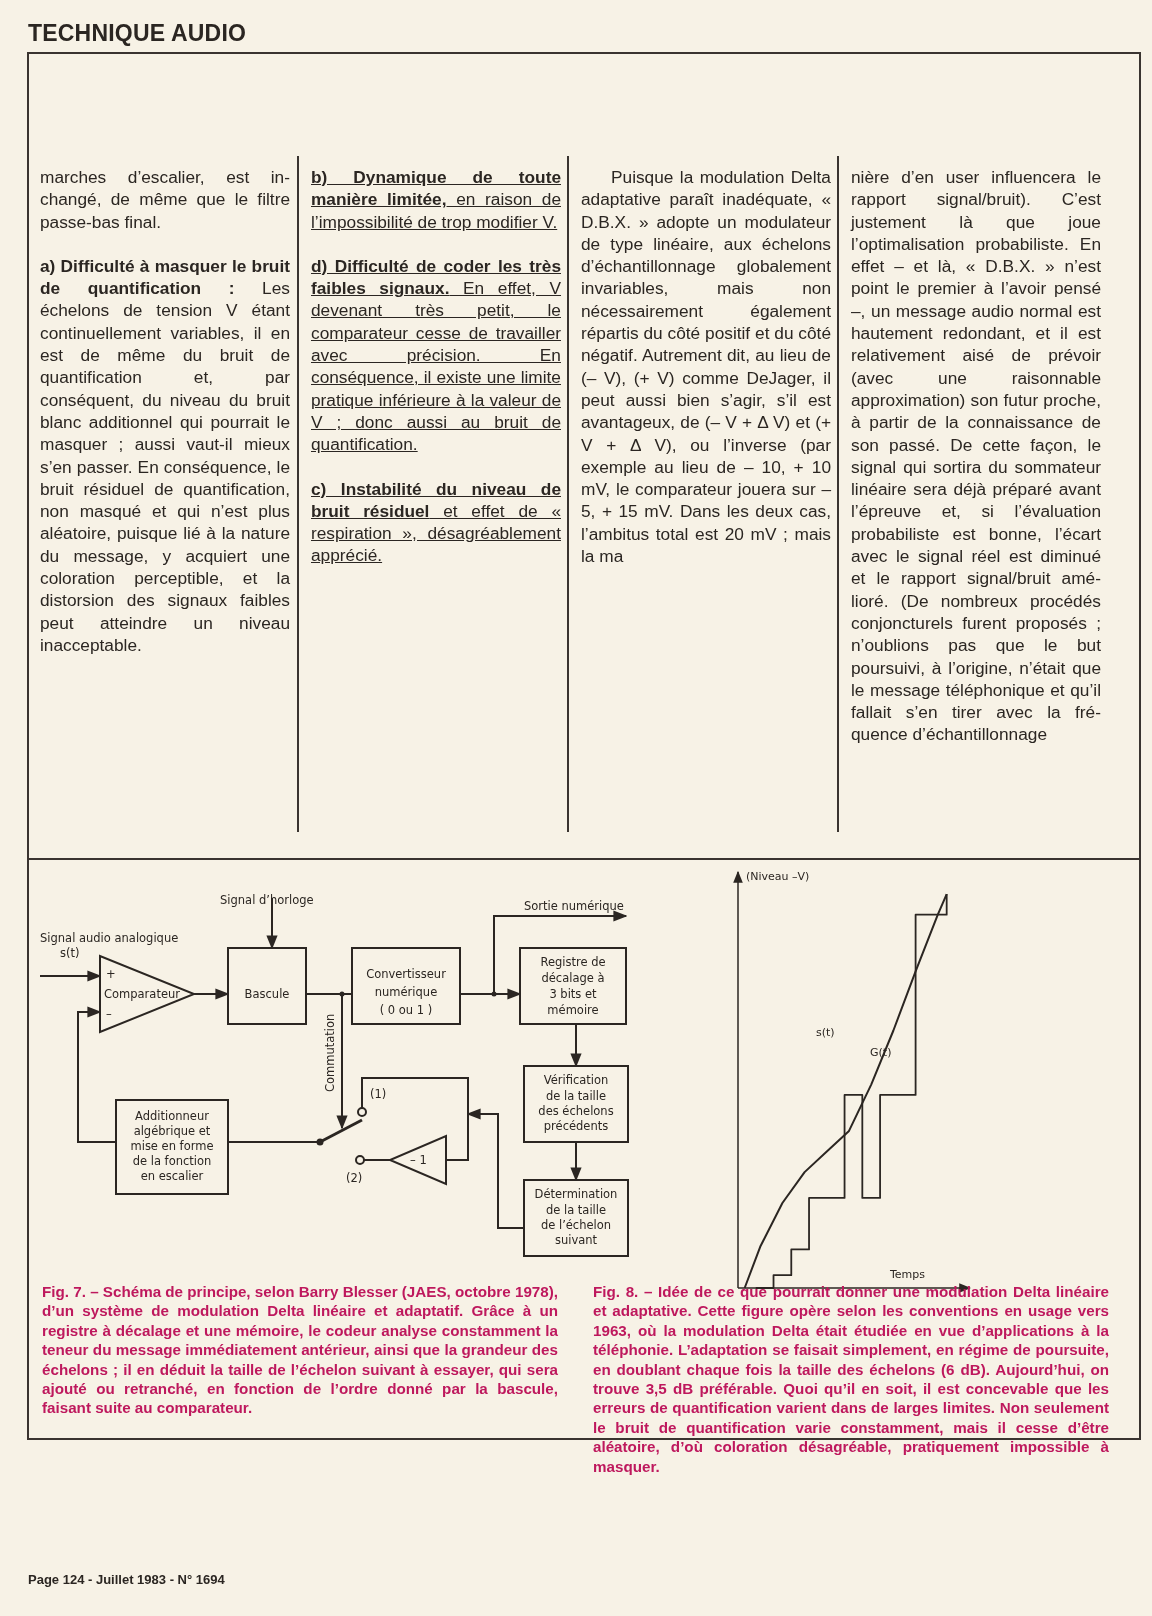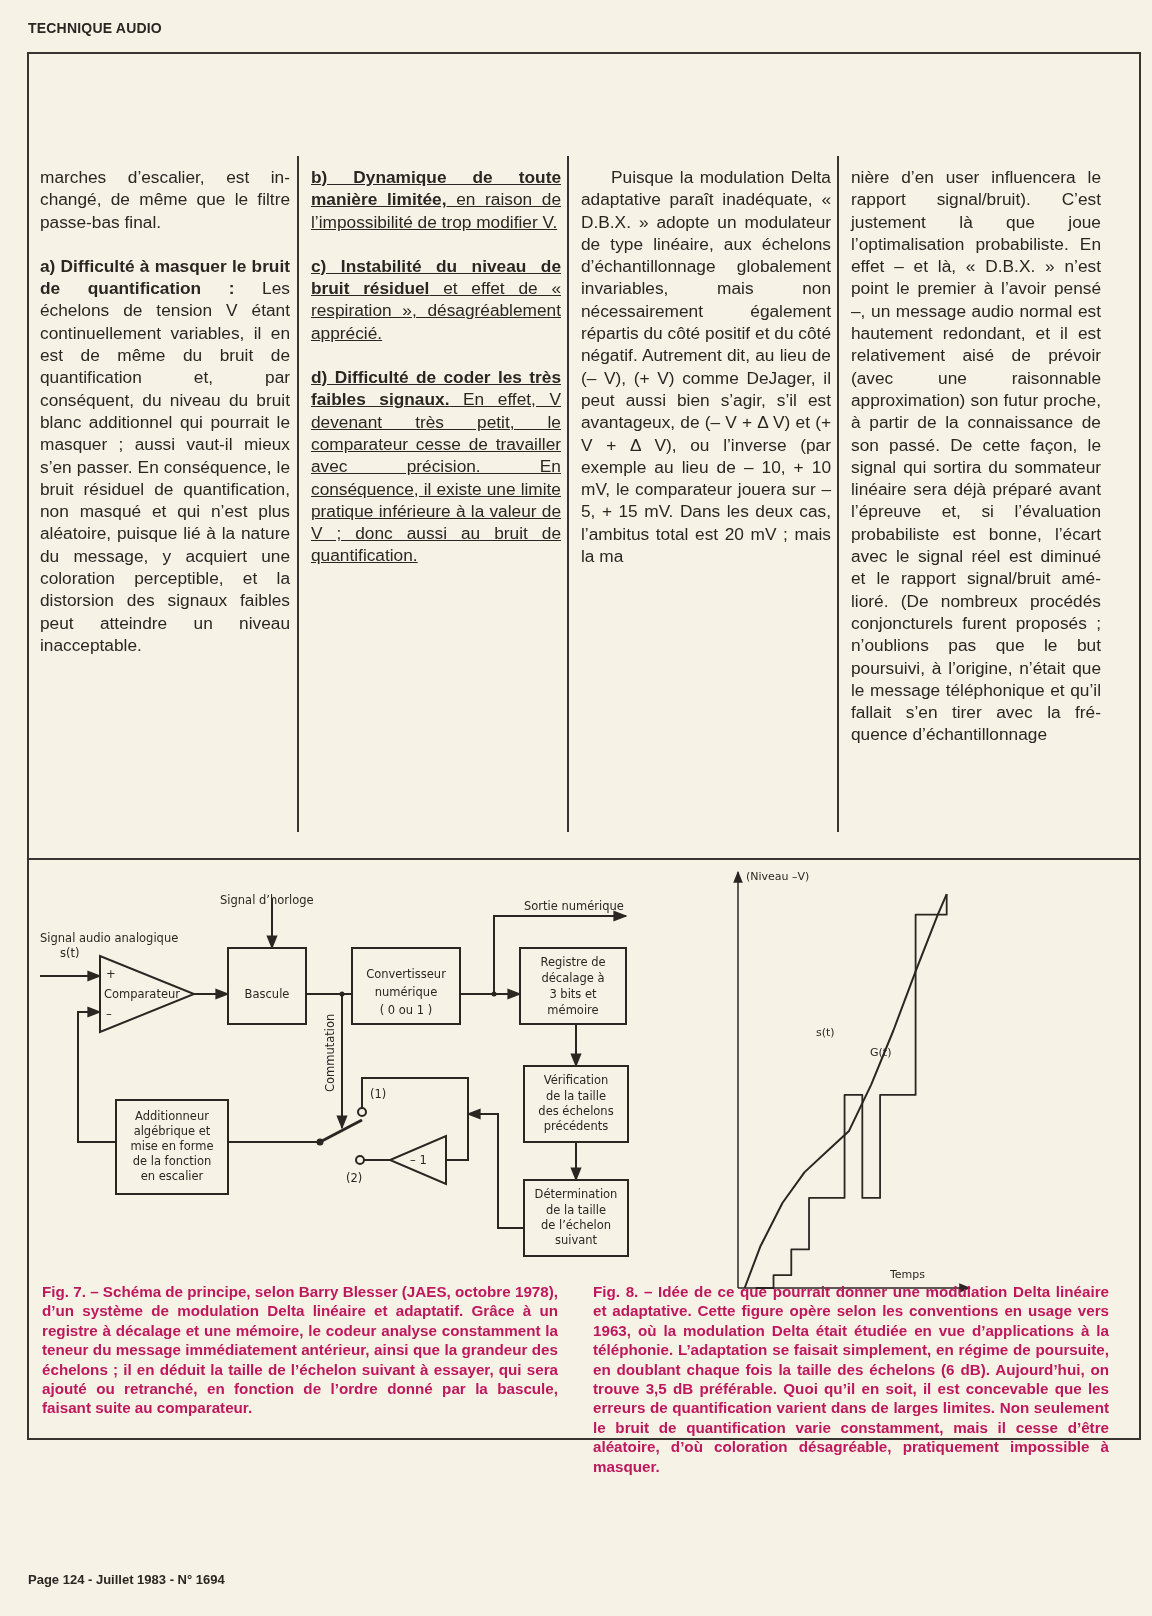--- a/index.html
+++ b/index.html
@@ -3,21 +3,21 @@
 <meta charset="utf-8">
 <style>
   html, body { margin: 0; padding: 0; }
   body {
     width: 1152px; height: 1616px; position: relative; overflow: hidden;
     background: #f7f2e6;
     font-family: "Liberation Sans", sans-serif; color: #2b2622;
   }
   .header {
     position: absolute; left: 28px; top: 20px;
-    font-size: 14px; font-weight: bold; letter-spacing: 0.2px; color: #2b2622;
+    font-size: 23px; font-weight: bold; letter-spacing: 0.2px; color: #2b2622;
   }
   .frame {
     position: absolute; left: 27px; top: 52px; width: 1114px; height: 1388px;
     border: 2px solid #3a3430; box-sizing: border-box;
   }
   .textblock {
     position: absolute; left: 0; top: 0; width: 100%; height: 804px;
     border-bottom: 2px solid #3a3430;
   }
   .col {
@@ -63,22 +63,22 @@
     <div class="rule r2"></div>
     <div class="rule r3"></div>
 
     <div class="col c1">
       <p>marches d’escalier, est in­changé, de même que le fil­tre passe-bas final.</p>
       <p class="gap"><b>a) Difficulté à masquer le bruit de quantification :</b><span> Les échelons de tension V étant continuellement va­riables, il en est de même du bruit de quantification et, par conséquent, du ni­veau du bruit blanc addi­tionnel qui pourrait le mas­quer ; aussi vaut-il mieux s’en passer. En consé­quence, le bruit résiduel de quantification, non masqué et qui n’est plus aléatoire, puisque lié à la nature du message, y acquiert une coloration perceptible, et la distorsion des signaux fai­bles peut atteindre un ni­veau inacceptable.</span></p>
     </div>
 
     <div class="col c2">
       <p><b>b) Dynamique de toute manière limitée,</b><span> en raison de l’impossibilité de trop modifier V.</span></p>
+      <p class="gap"><b>d) Difficulté de coder les très faibles signaux.</b><span> En effet, V devenant très petit, le comparateur cesse de travailler avec précision. En conséquence, il existe une limite pratique inférieure à la valeur de V ; donc aussi au bruit de quantification.</span></p>
       <p class="gap"><b>c) Instabilité du niveau de bruit résiduel</b><span> et effet de « respiration », désa­gréablement apprécié.</span></p>
-      <p class="gap"><b>d) Difficulté de coder les très faibles signaux.</b><span> En effet, V devenant très petit, le comparateur cesse de travailler avec précision. En conséquence, il existe une limite pratique inférieure à la valeur de V ; donc aussi au bruit de quantification.</span></p>
     </div>
 
     <div class="col c3">
       <p class="ind">Puisque la modulation Delta adaptative paraît ina­déquate, « D.B.X. » adopte un modulateur de type li­néaire, aux échelons d’échantillonnage globale­ment invariables, mais non nécessairement également répartis du côté positif et du côté négatif. Autrement dit, au lieu de (– V), (+ V) comme DeJager, il peut aussi bien s’agir, s’il est avantageux, de (– V + Δ V) et (+ V + Δ V), ou l’inverse (par exemple au lieu de – 10, + 10 mV, le comparateur jouera sur – 5, + 15 mV. Dans les deux cas, l’ambitus total est 20 mV ; mais la ma­</p>
     </div>
 
     <div class="col c4">
       <p>nière d’en user influencera le rapport signal/bruit). C’est justement là que joue l’optimalisation probabi­liste. En effet – et là, « D.B.X. » n’est point le premier à l’avoir pensé –, un message audio normal est hautement redondant, et il est relativement aisé de prévoir (avec une raison­nable approximation) son futur proche, à partir de la connaissance de son passé. De cette façon, le signal qui sortira du sommateur li­néaire sera déjà préparé avant l’épreuve et, si l’éva­luation probabiliste est bonne, l’écart avec le si­gnal réel est diminué et le rapport signal/bruit amé­lioré. (De nombreux procé­dés conjoncturels furent proposés ; n’oublions pas que le but poursuivi, à l’ori­gine, n’était que le mes­sage téléphonique et qu’il fallait s’en tirer avec la fré­quence d’échantillonnage</p>
     </div>
   </div>

